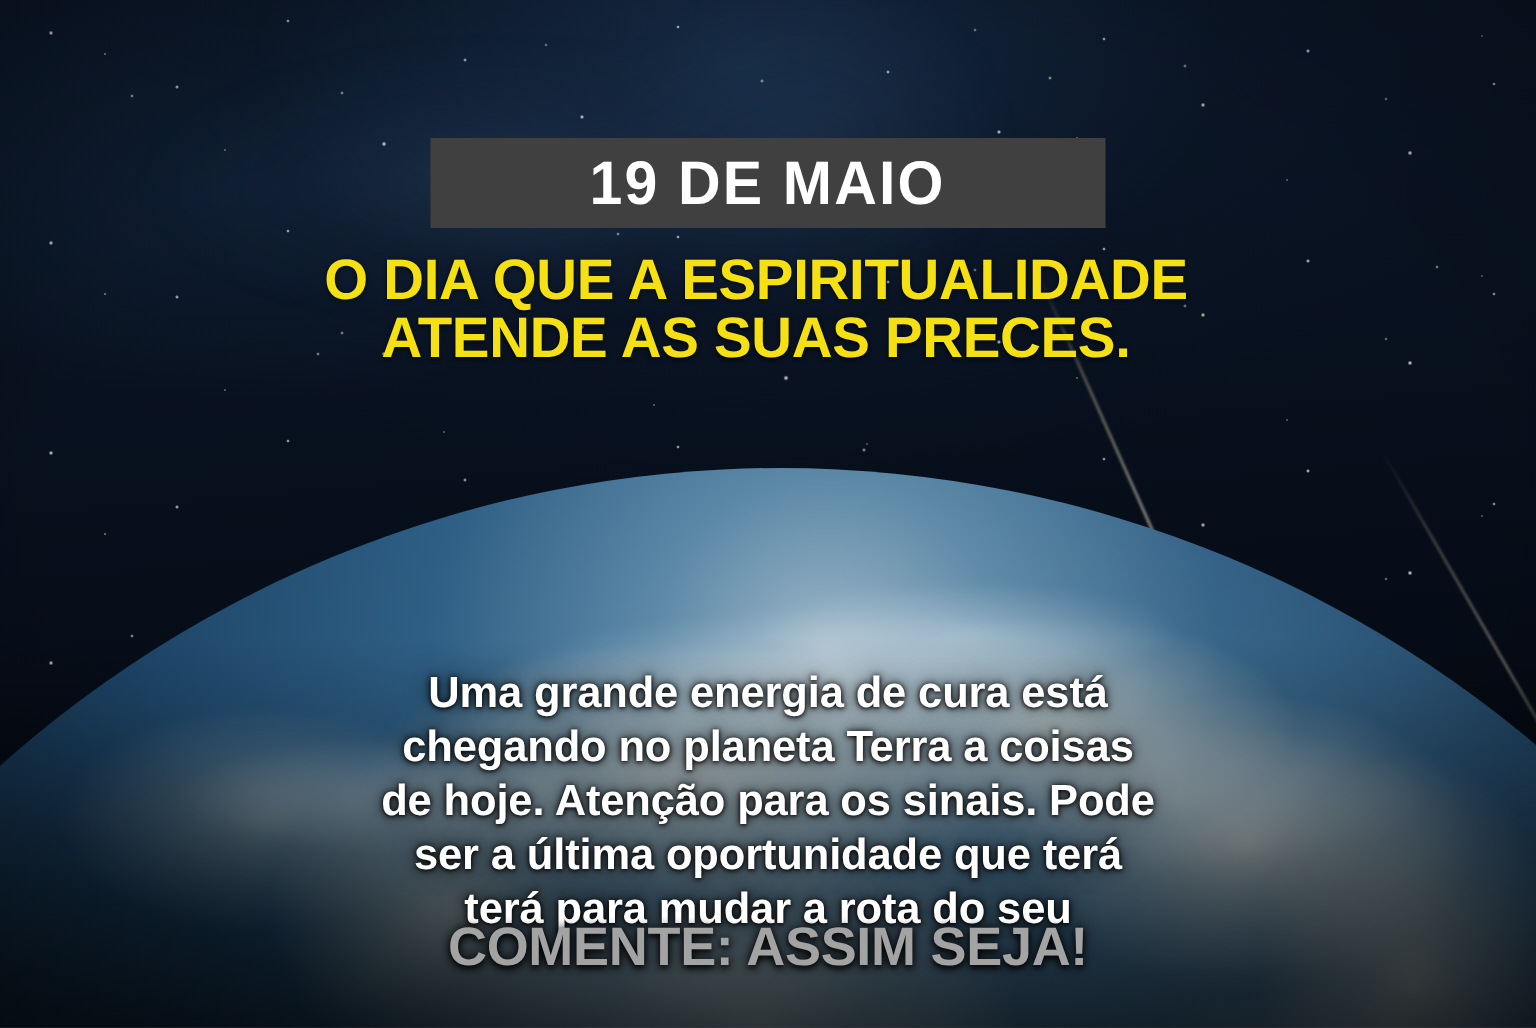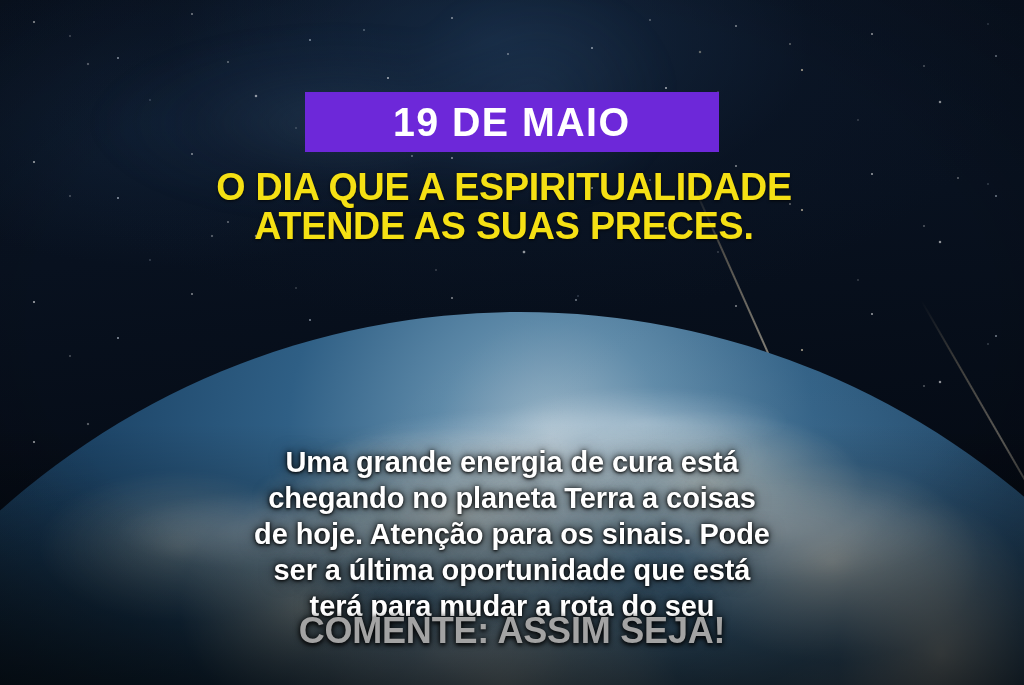--- a/index.html
+++ b/index.html
@@ -284,23 +284,23 @@
   .content {
     position: absolute;
     inset: 0;
   }
 
   .date-banner {
     position: absolute;
     left: 50%;
     transform: translateX(-50%);
     top: 92px;
-    width: 414px;
+    width: 450px;
     height: 60px;
-    background: #6d28d9;
+    background: #404040;
     display: flex;
     align-items: center;
     justify-content: center;
   }
   .date-banner-text {
     color: #ffffff;
     font-size: 41px;
     font-weight: 700;
     letter-spacing: 1.5px;
     line-height: 1;
@@ -402,21 +402,21 @@
 
     <div class="headline">
       <span class="ln">O DIA QUE A ESPIRITUALIDADE</span>
       <span class="ln">ATENDE AS SUAS PRECES.</span>
     </div>
 
     <div class="body-copy">
       <span class="ln">Uma grande energia de cura está</span>
       <span class="ln">chegando no planeta Terra a coisas</span>
       <span class="ln">de hoje. Atenção para os sinais. Pode</span>
-      <span class="ln">ser a última oportunidade que está</span>
+      <span class="ln">ser a última oportunidade que terá</span>
       <span class="ln">terá para mudar a rota do seu</span>
     </div>
 
     <div class="cta">
       <span>COMENTE: ASSIM SEJA!</span>
     </div>
 
   </div>
 </div>
 

